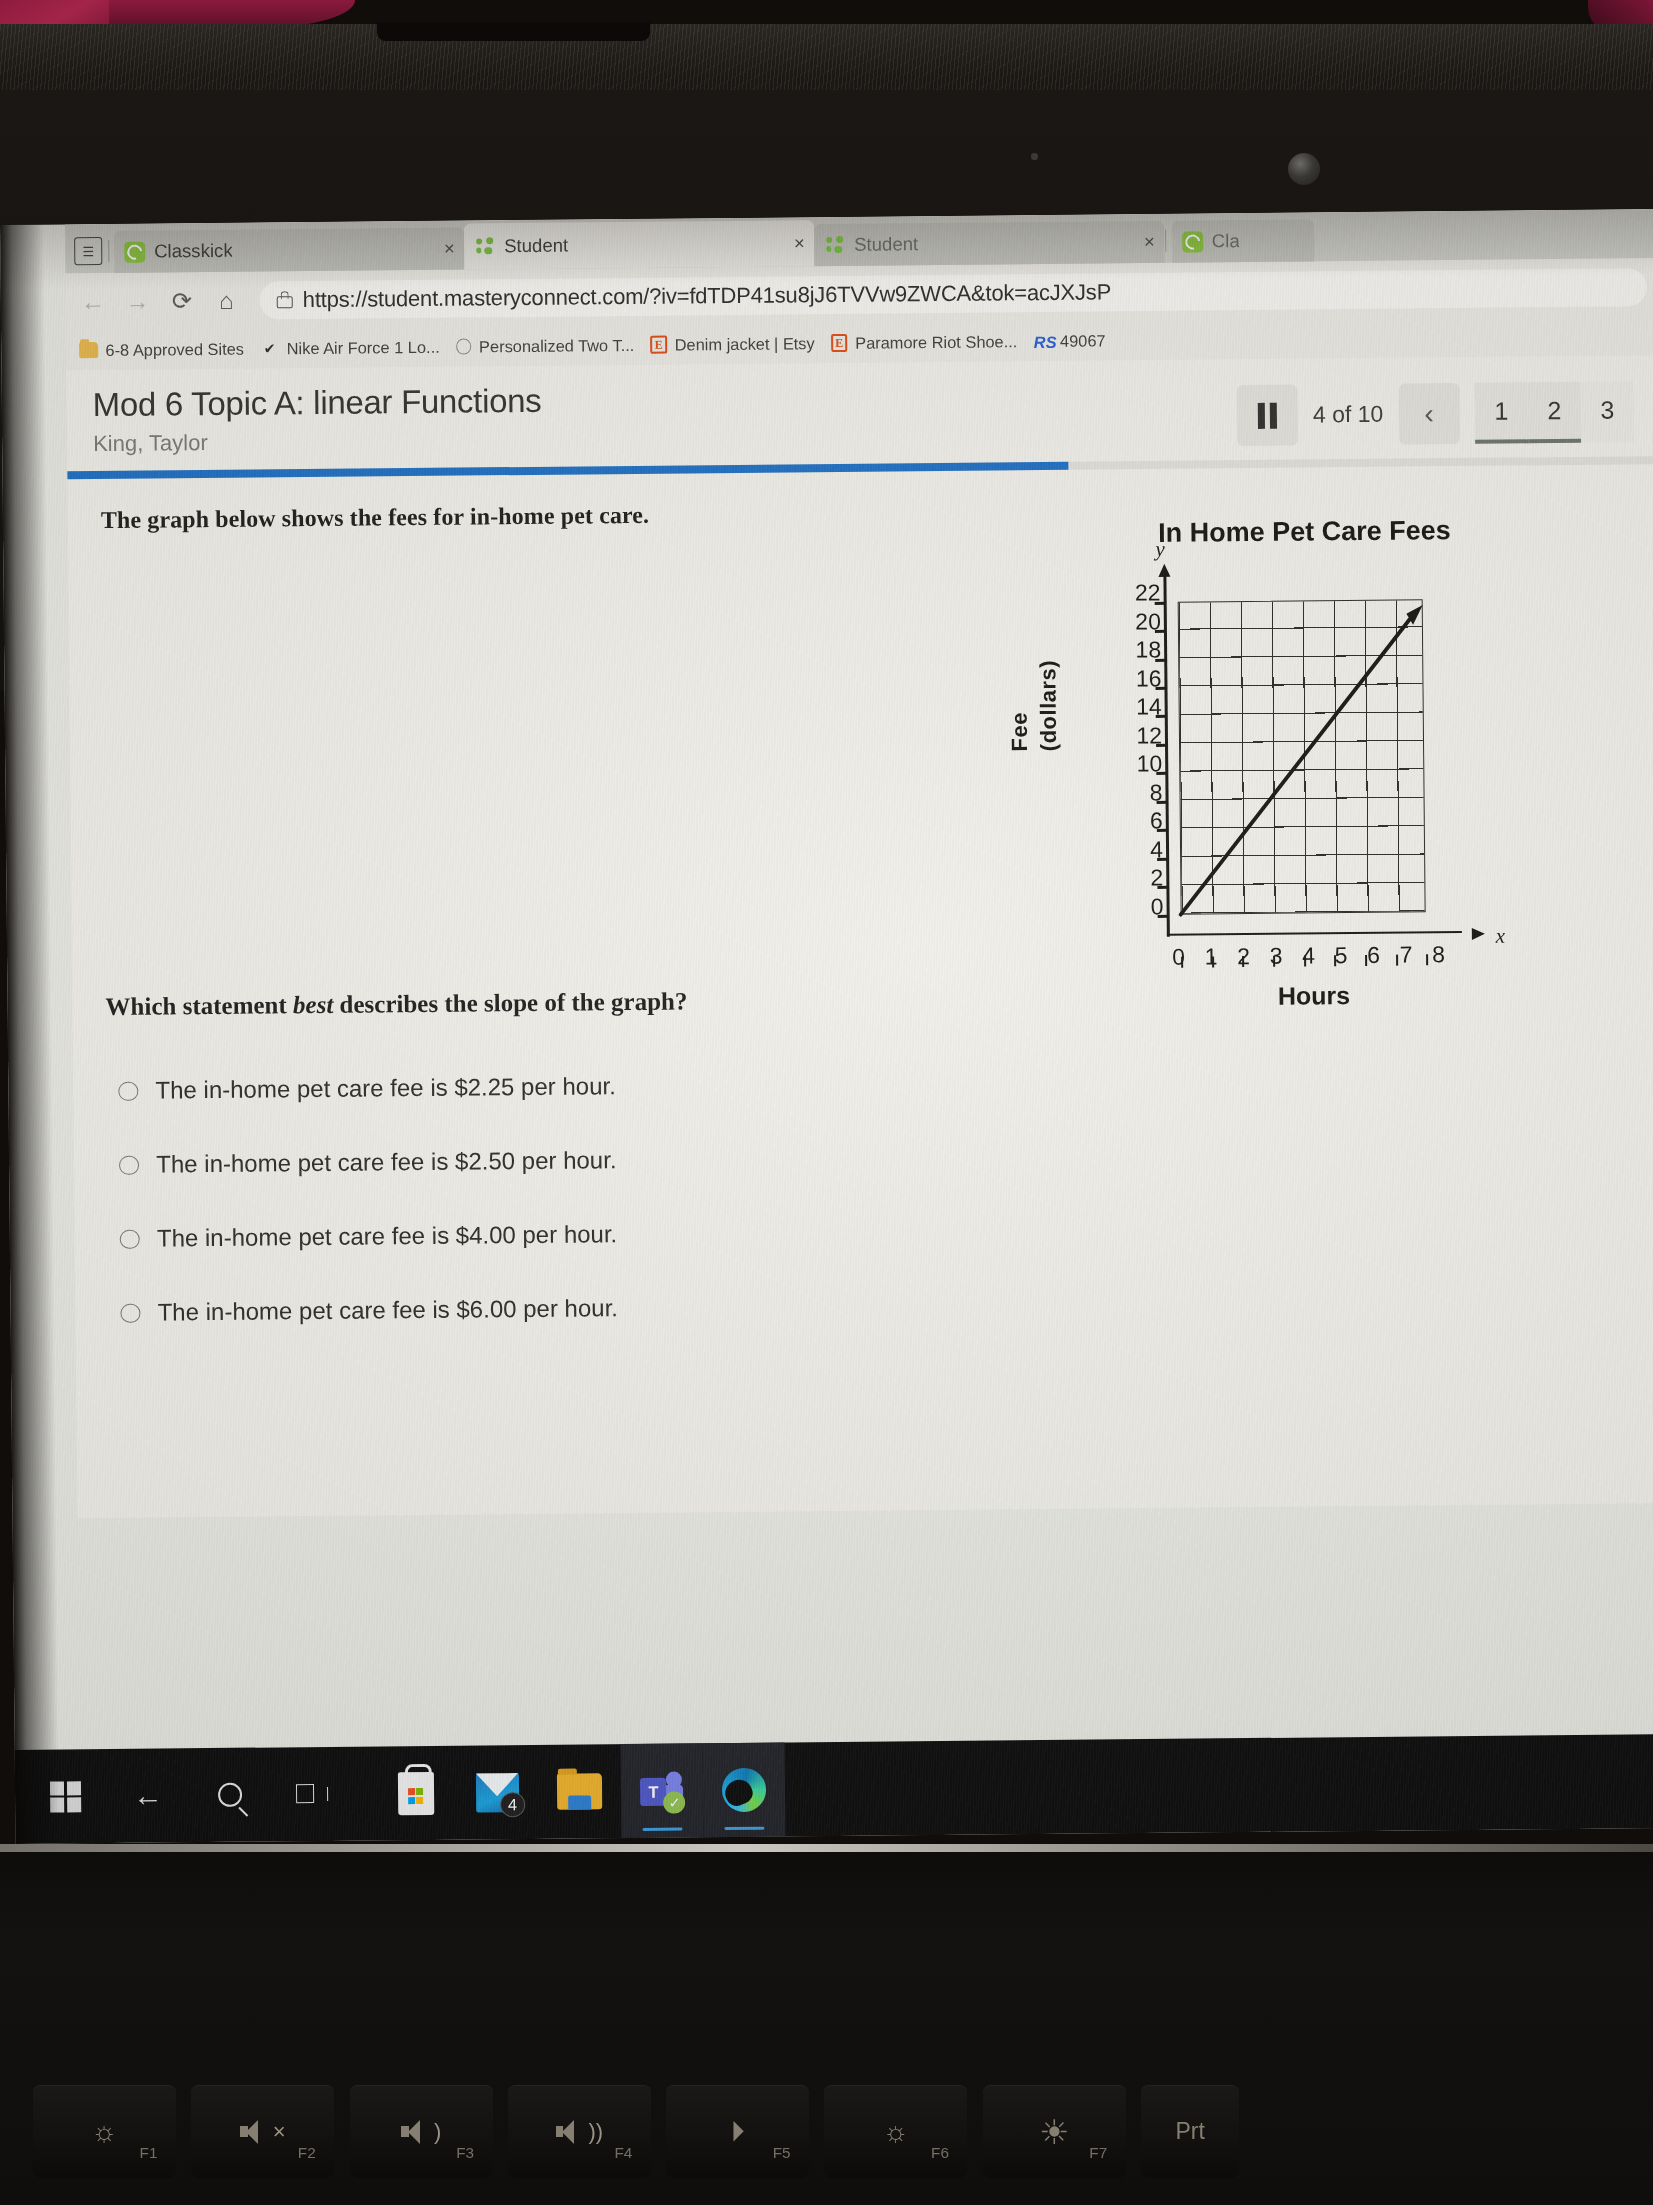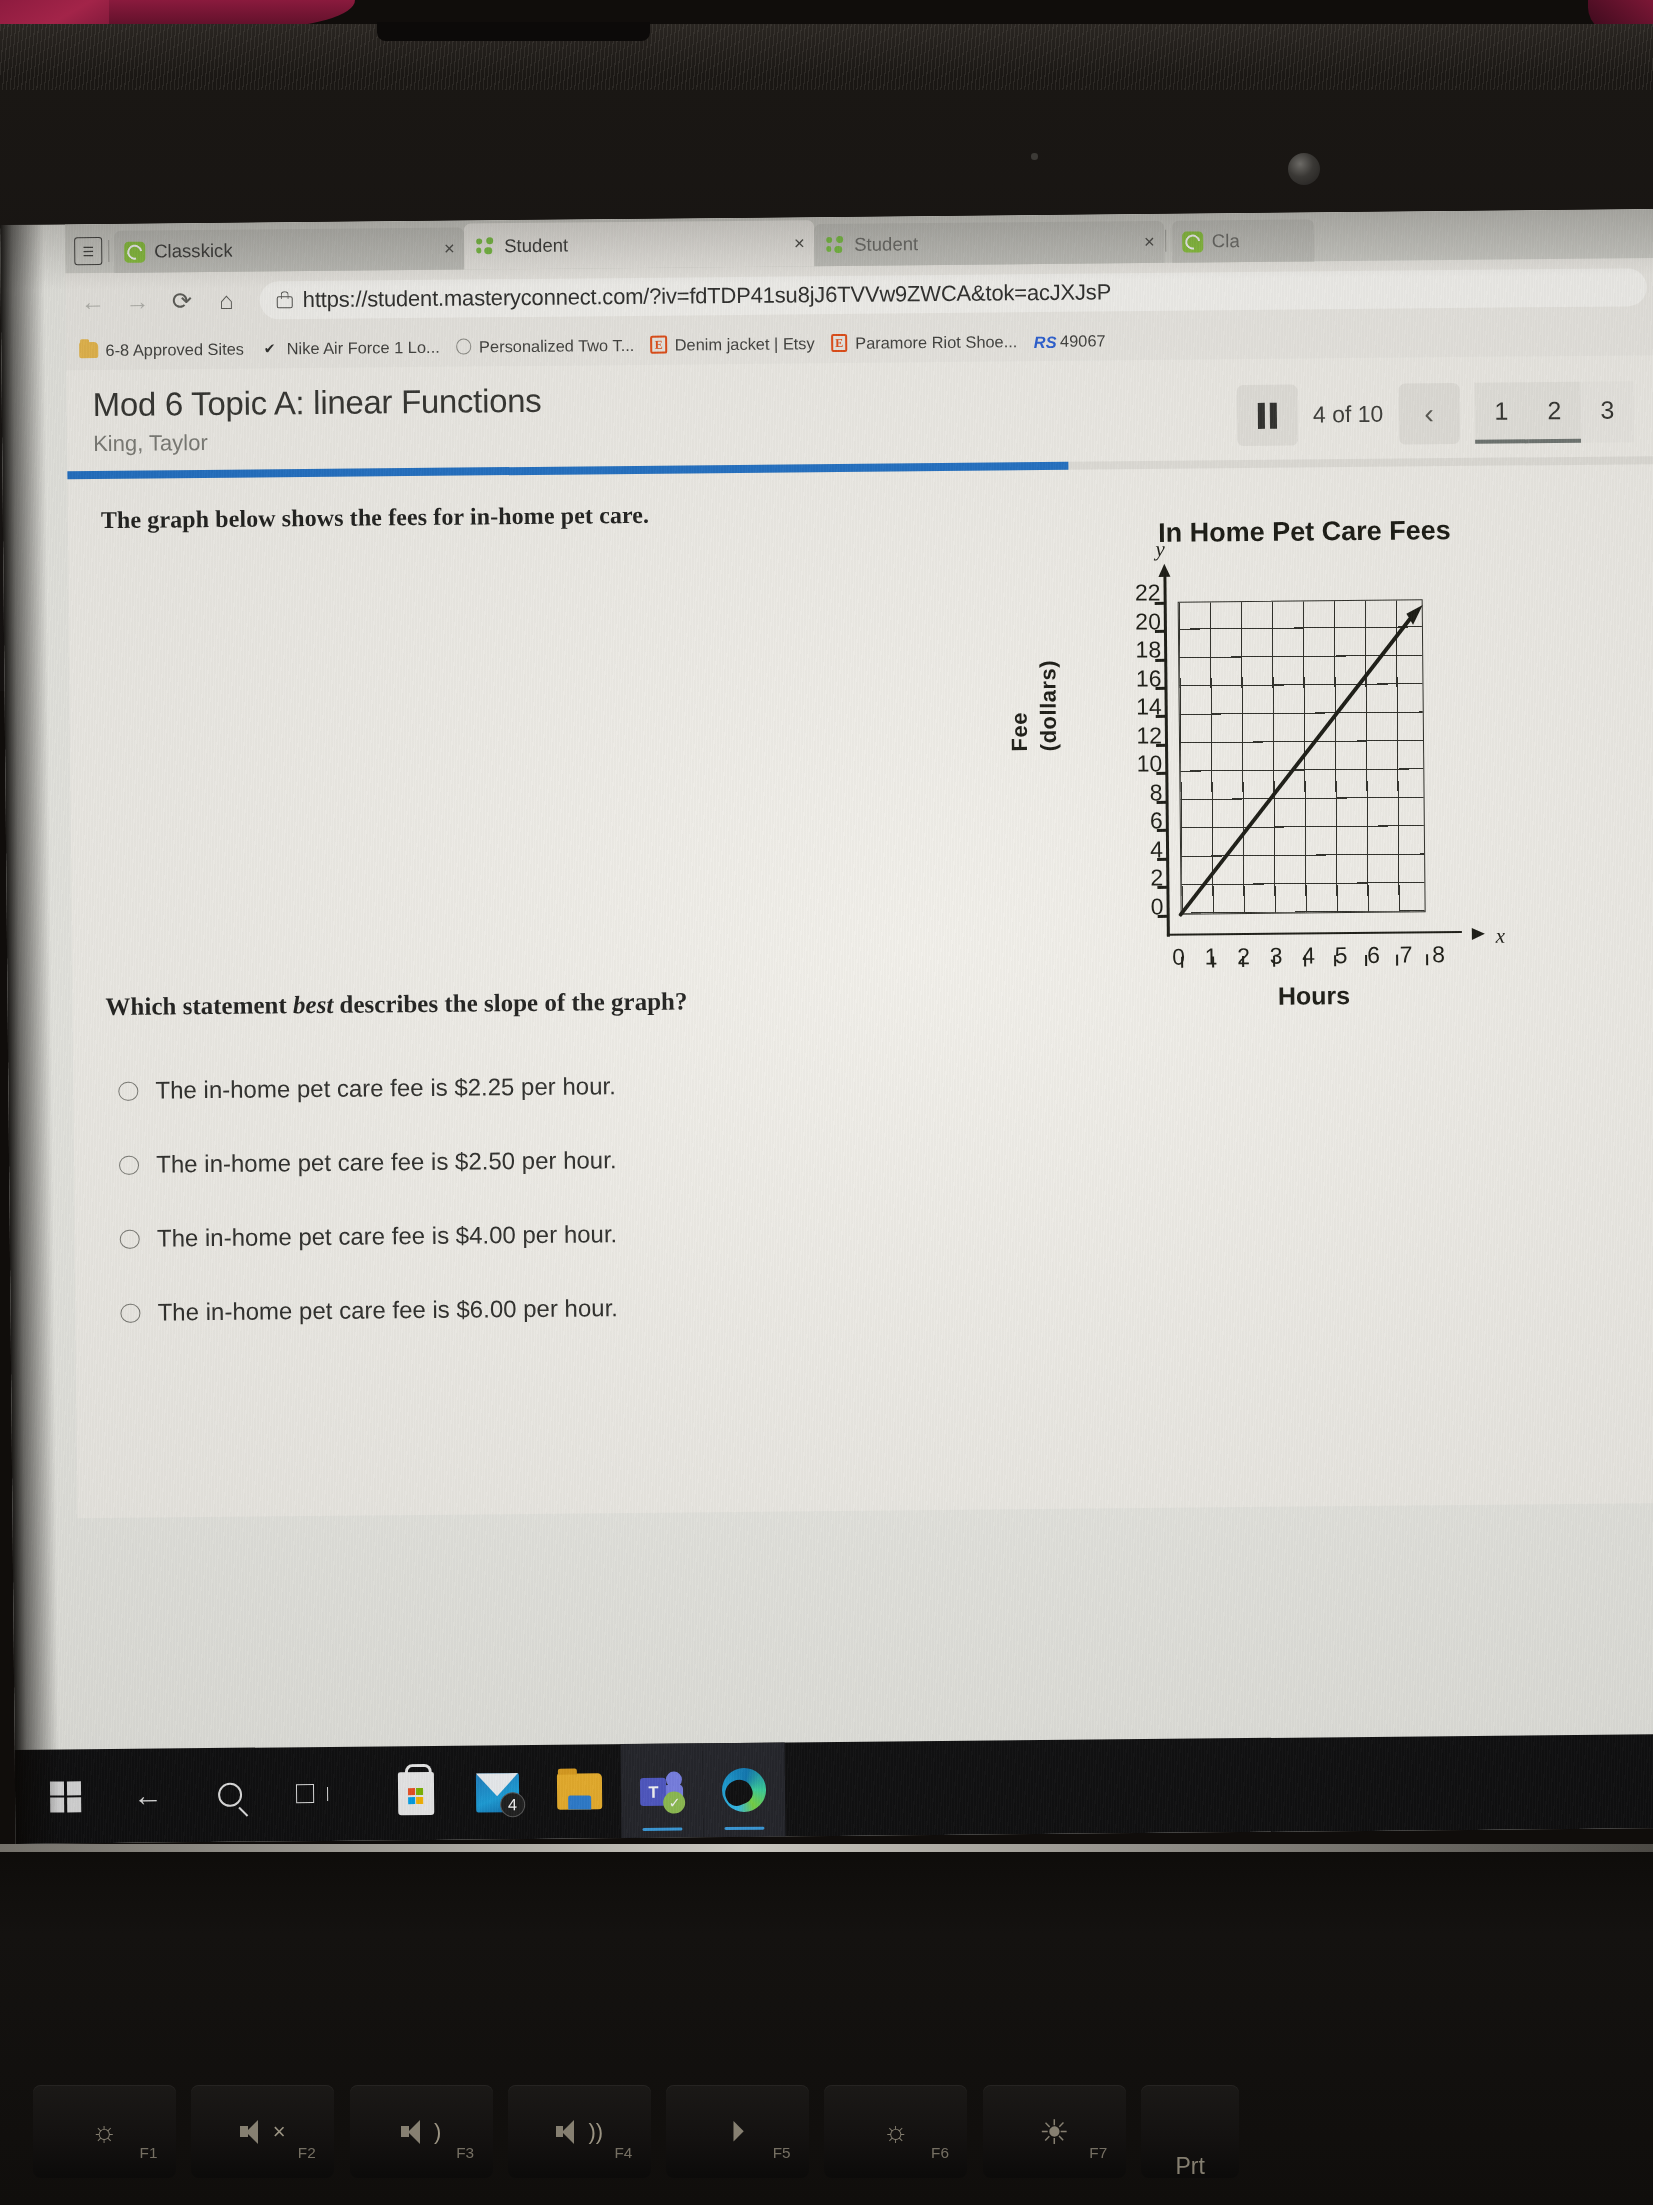--- a/index.html
+++ b/index.html
@@ -353,21 +353,21 @@
   .fnrow { position: absolute; left: 0; top: 241px; width: 1654px; height: 120px; display: flex; }
   .fkey {
     position: relative; width: 143px; height: 93px; margin-right: 15.3px;
     background: linear-gradient(180deg, #1b1917 0%, #131110 60%, #0c0b0a 100%);
     border-radius: 7.7px;
     display: flex; align-items: center; justify-content: center; gap: 8.8px;
     box-shadow: inset 0 1.1px 0 rgba(255,255,255,.05);
   }
   .fkey .glyph { color: #9a9382; font-size: 28.4px; line-height: 1; opacity: .85; }
   .fkey .fname { position: absolute; right: 18.6px; bottom: 16.4px; color: #8e8778; font-size: 15.3px; opacity: .8; }
-  .fkey.last { width: 98px; align-items: flex-end; }
+  .fkey.last { width: 98px; }
   .speaker {
     width: 22px; height: 24px; position: relative; opacity:.85;
   }
   .speaker::before {
     content:""; position:absolute; left:0; top:6.6px; width:7.7px; height:11px; background:#9a9382;
   }
   .speaker::after {
     content:""; position:absolute; left:6.6px; top:0; width:0; height:0;
     border-top: 12px solid transparent; border-bottom: 12px solid transparent; border-right: 12px solid #9a9382;
   }

